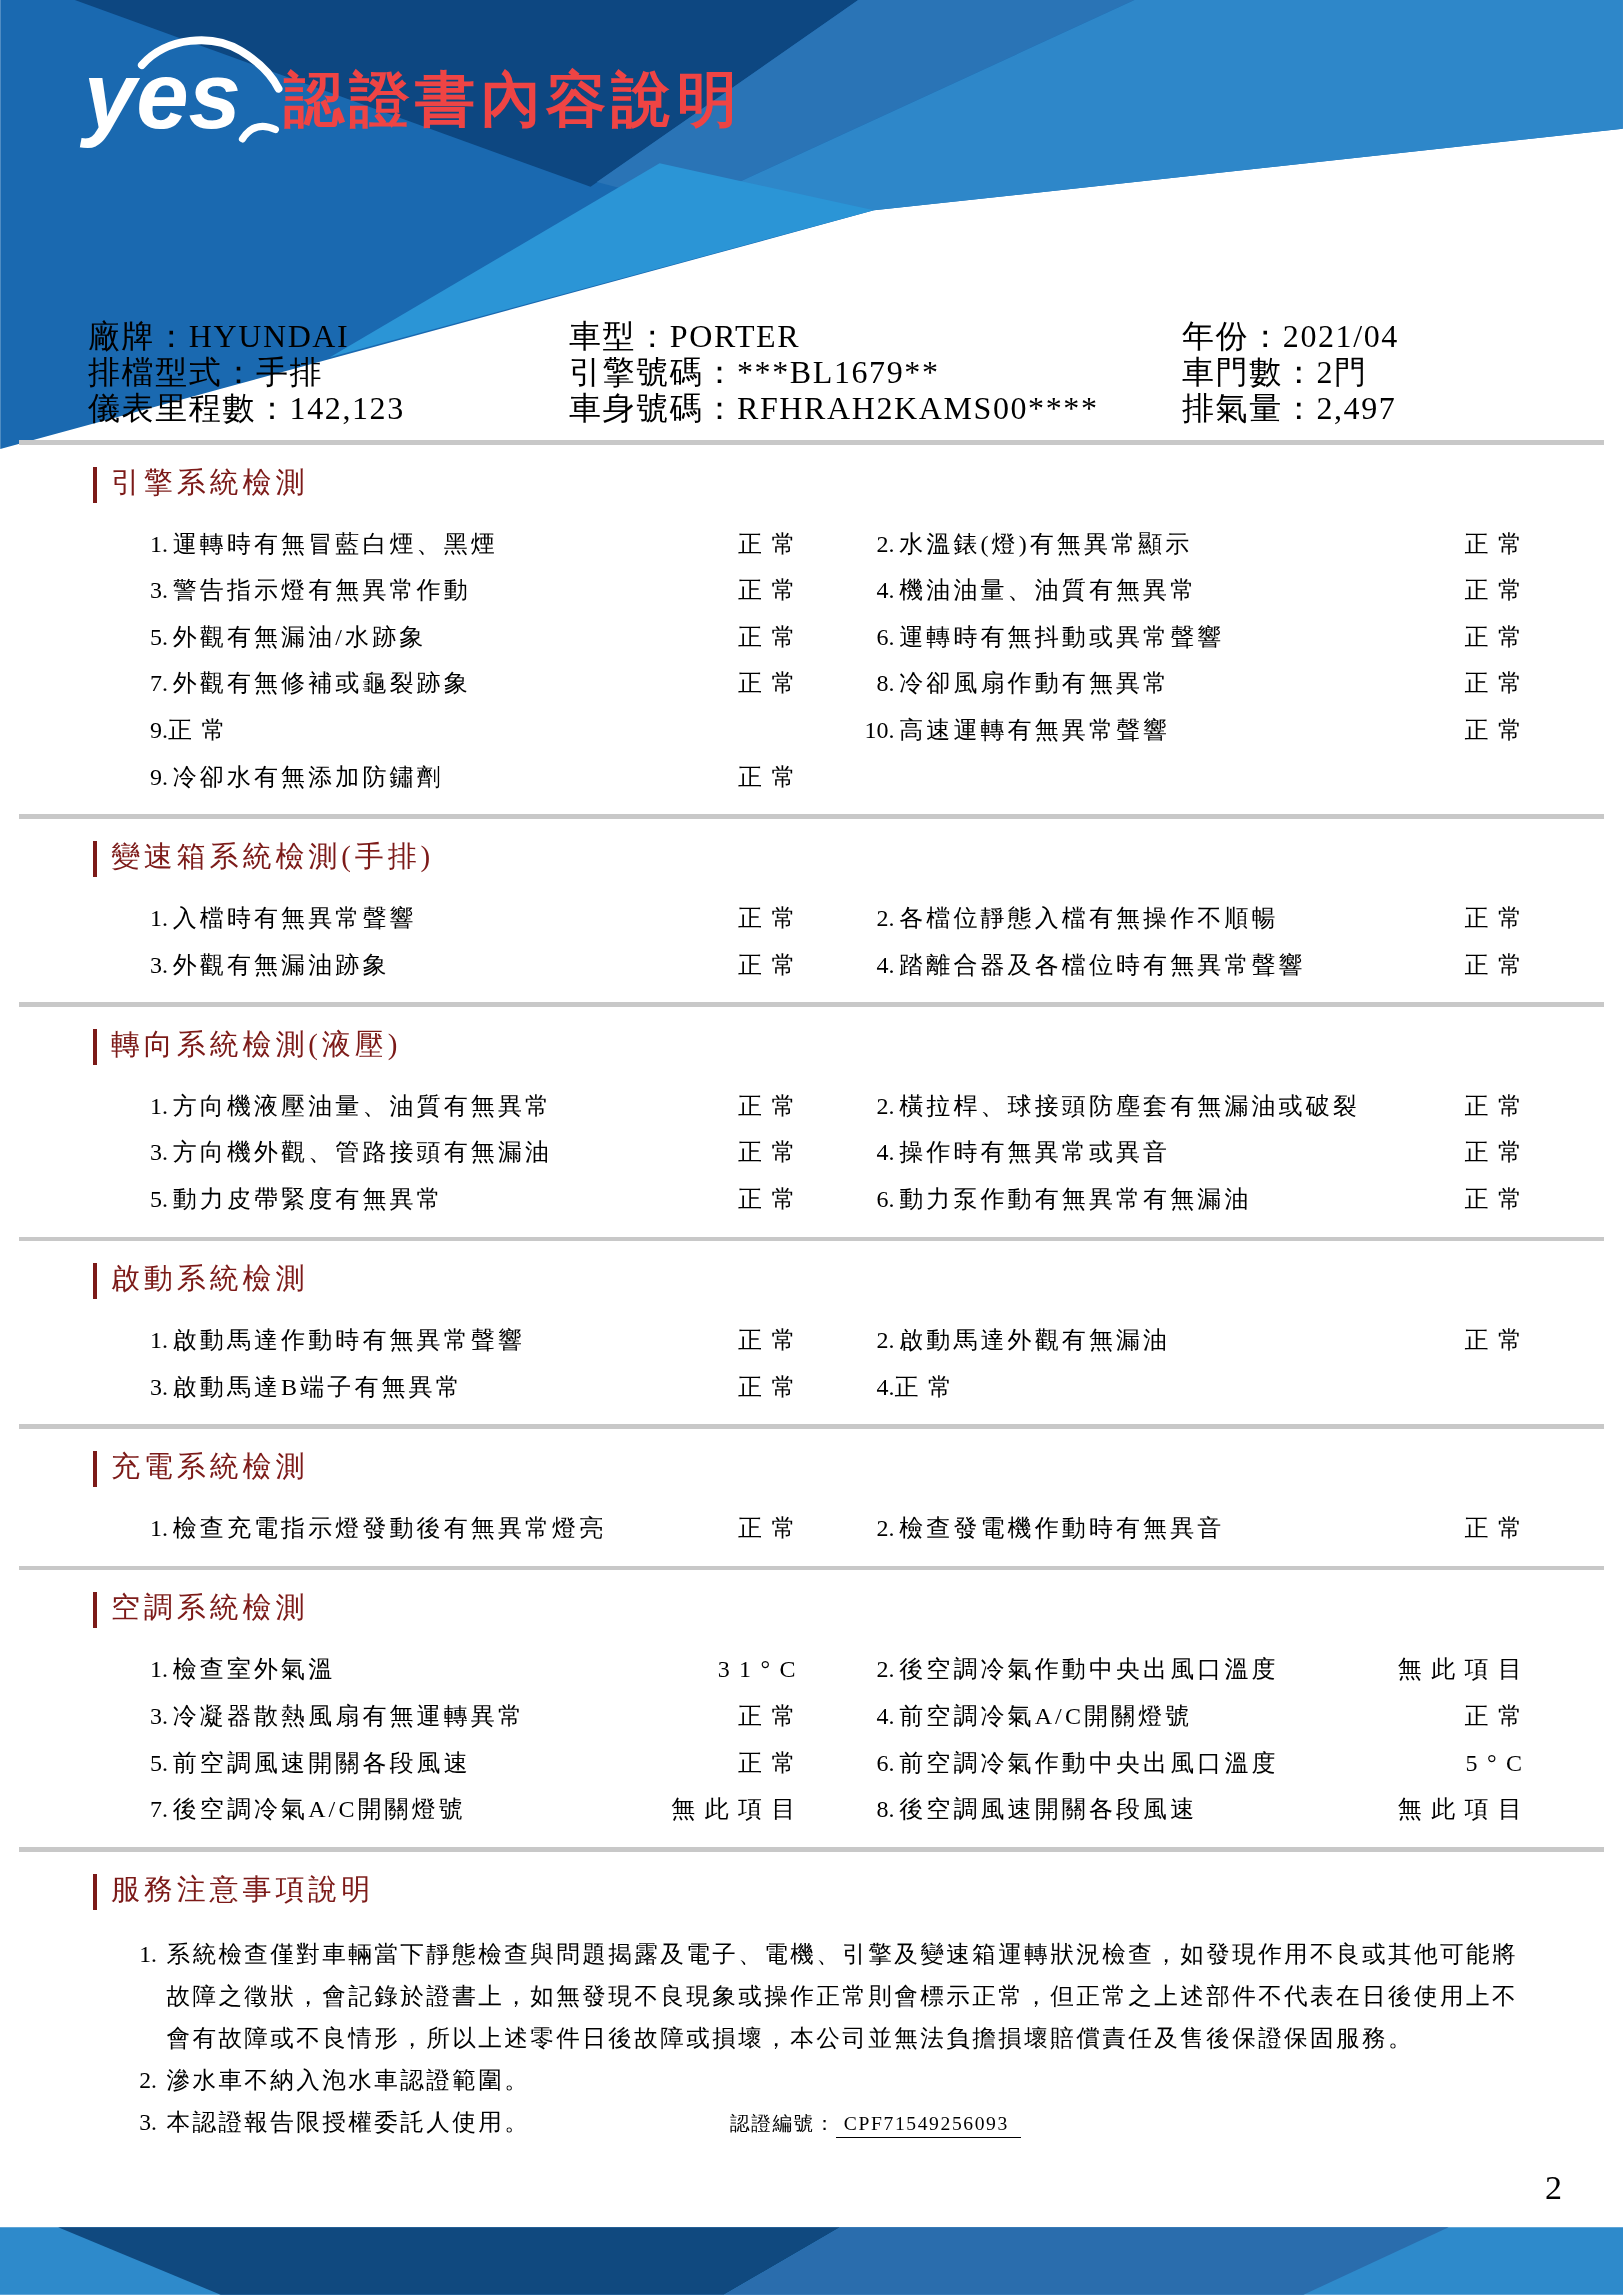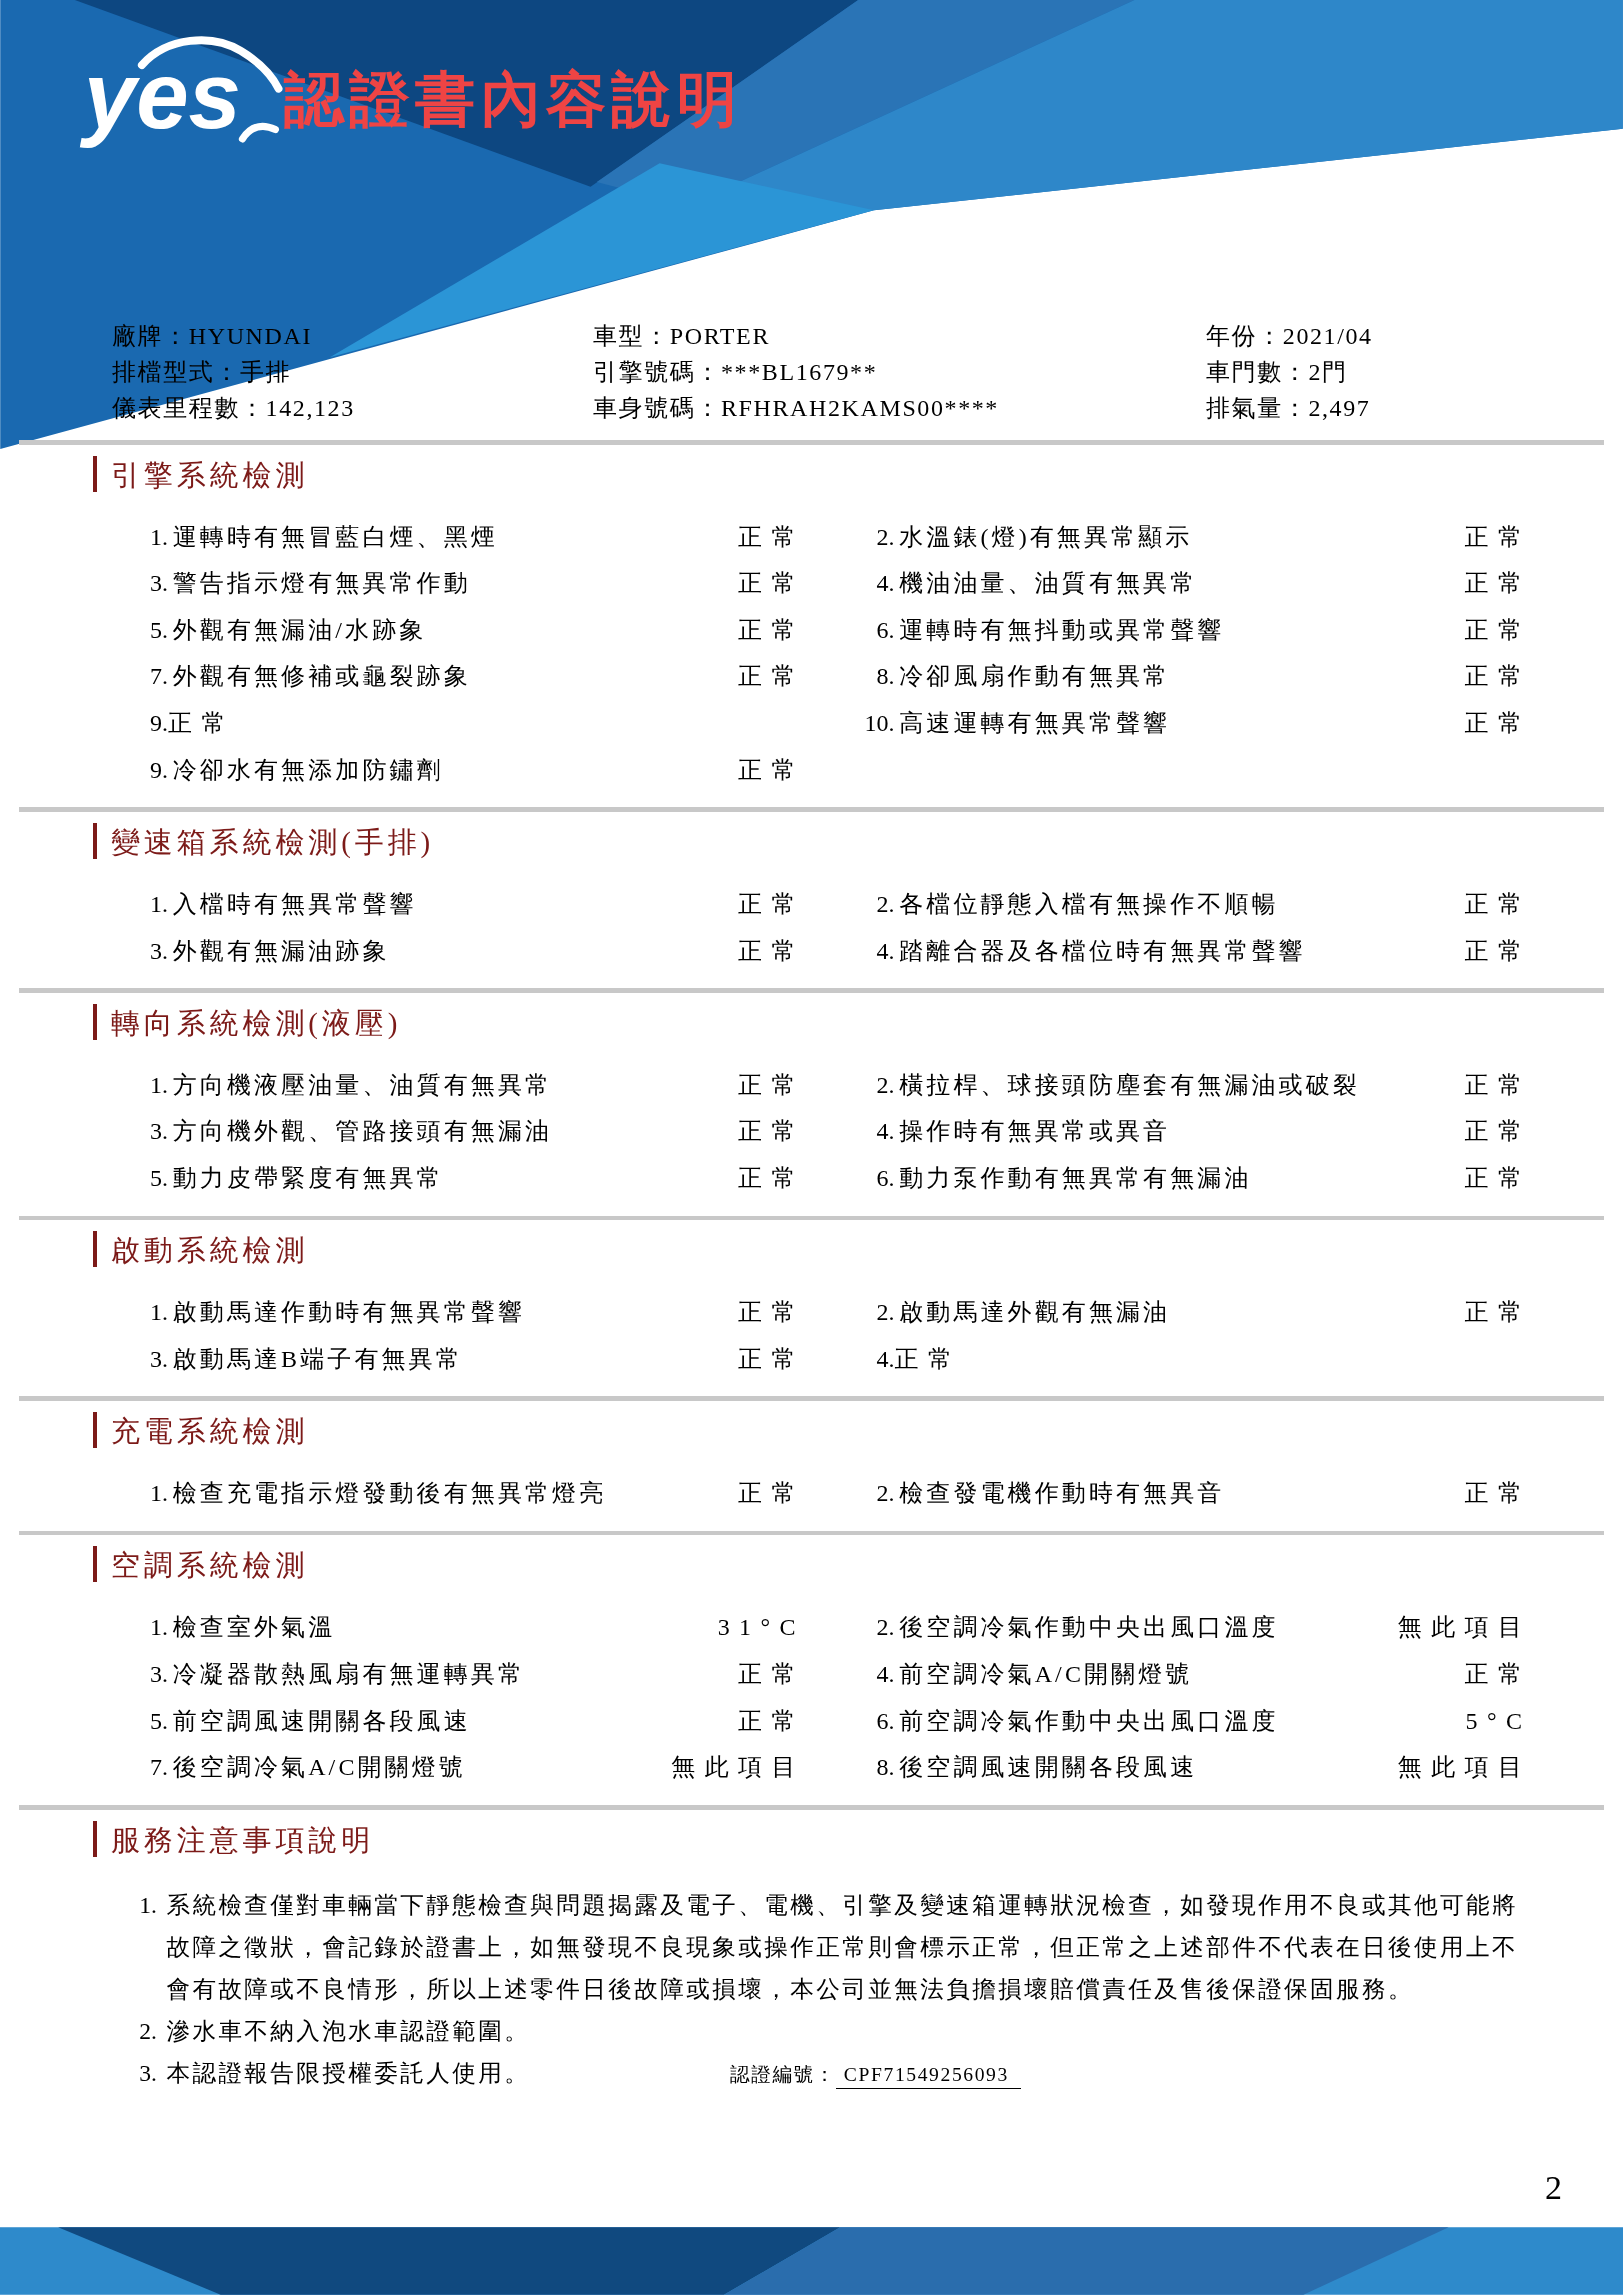--- a/index.html
+++ b/index.html
@@ -13,27 +13,27 @@
   .logo-wrap { position:absolute; top:24px; left:79px; width:220px; height:134px; }
   .page-title {
     position:absolute; top:60px; left:284px;
     font-family:"Liberation Sans","DejaVu Sans",sans-serif;
     font-size:60px; font-weight:bold; color:#ef4444; letter-spacing:5.5px;
     white-space:nowrap;
   }
   
   .content { position:relative; padding-top:318px; }
   .info-grid {
-    margin-left:112px; margin-right:47px;
+    margin-left:88px; margin-right:47px;
     display:grid; grid-template-columns:481px 613px 1fr;
-    font-size:24px; line-height:36px; letter-spacing:1.6px;
+    font-size:32px; line-height:36px; letter-spacing:1.6px;
   }
   .sep { height:4.7px; background:#c8c8c8; margin:23.6px 19px 0 19px; }
   .sep-info { margin-top:14px; }
-  .sec-head { display:flex; align-items:flex-start; margin:11px 0 0 93px; }
+  .sec-head { display:flex; align-items:flex-end; margin:18px 0 0 93px; }
   .red-bar { width:3.9px; height:36px; background:#7c1a18; margin-right:14px; flex:none; }
   .sec-title { font-size:29px; color:#7c1a18; letter-spacing:3.9px; white-space:nowrap; }
   .items {
     display:grid; grid-template-columns:1fr 1fr; column-gap:55px; row-gap:19.6px;
     margin:28px 101px 0 124px; font-size:24px; line-height:27px;
   }
   .item { display:flex; align-items:baseline; }
   .item-no { width:44px; text-align:right; flex:none; }
   .item-label { margin-left:4.7px; letter-spacing:3.1px; flex:1; }
   .item-status { flex:none; letter-spacing:9.4px; margin-right:-9.4px; text-align:right; white-space:nowrap; }

